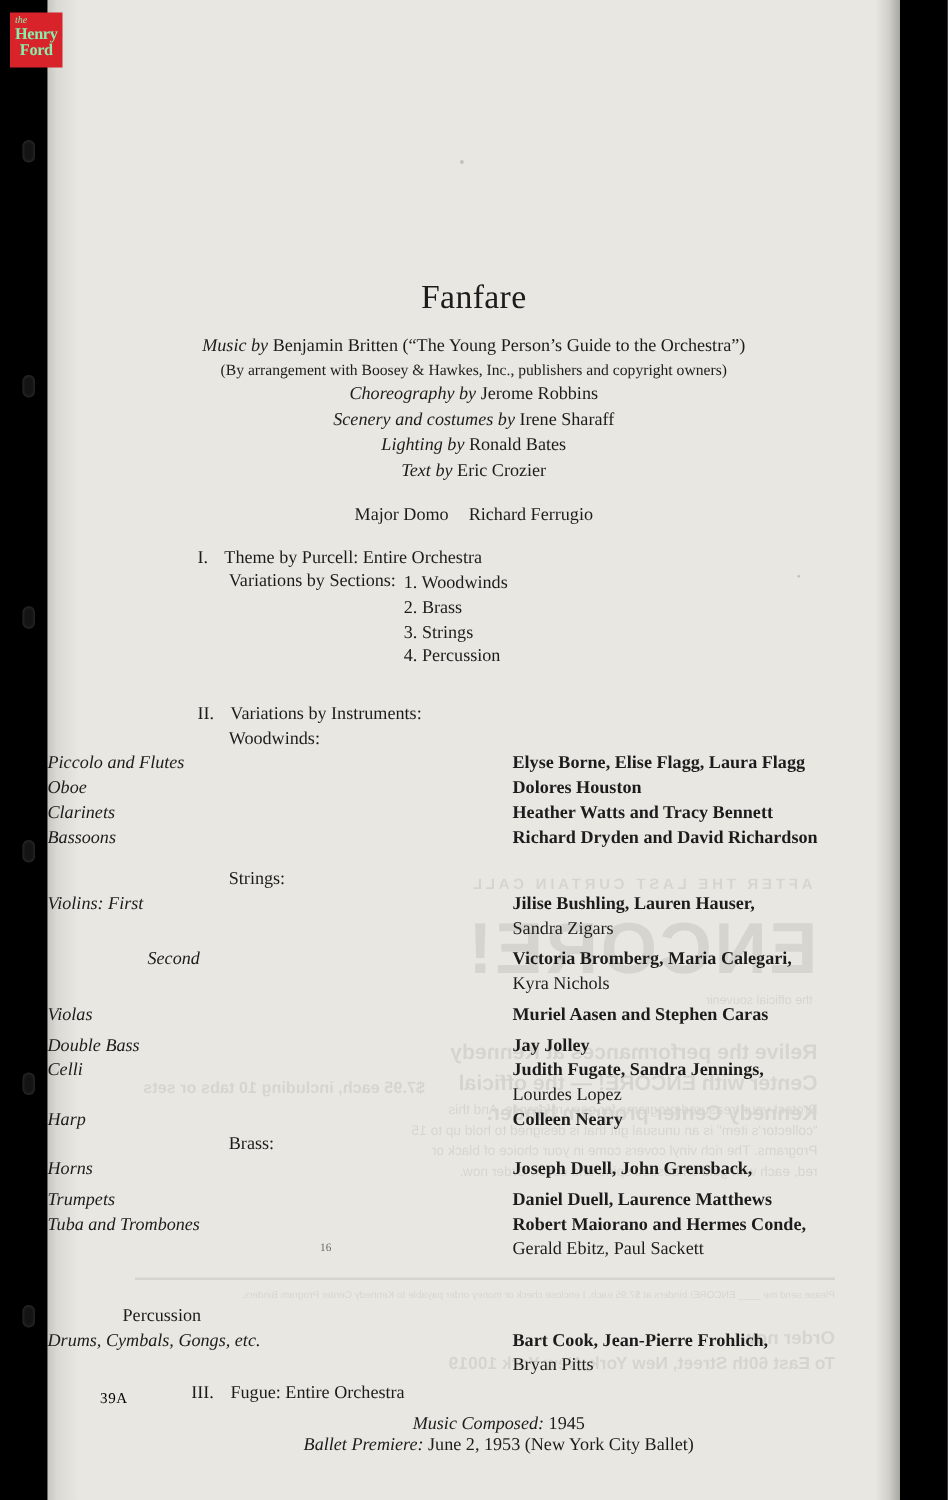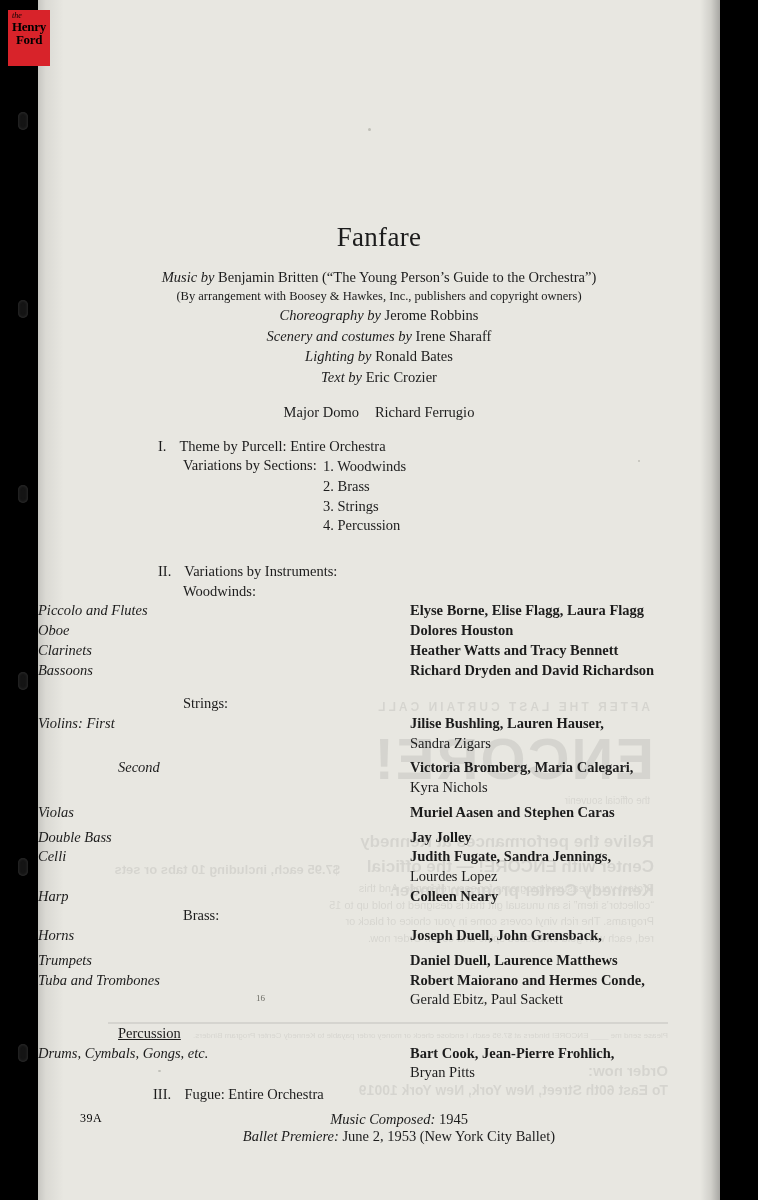--- a/index.html
+++ b/index.html
@@ -55,23 +55,23 @@
     background: #141414;
     box-shadow: inset 0 0 3px #3a3a3a;
   }
 
   
   #logo {
     position: absolute;
     left: 8px;
     top: 10px;
     width: 42px;
-    height: 56px;
+    height: 44px;
     background: #d8232a;
-    color: #000000;
+    color: #86efac;
     font-family: "Liberation Serif", serif;
     text-align: center;
     line-height: 1.0;
     padding-top: 2px;
     box-sizing: border-box;
   }
   #logo .the {
     font-size: 8px;
     display: block;
     text-align: left;
@@ -364,21 +364,21 @@
       <div class="row indent-2 two-col" style="margin-top:5px;">
         <span class="lbl">Trumpets</span>
         <span class="val">Daniel Duell, Laurence Matthews</span>
       </div>
       <div class="row indent-2 two-col">
         <span class="lbl">Tuba and Trombones</span>
         <span class="val">Robert Maiorano and Hermes Conde,</span>
         <span class="val-cont">Gerald Ebitz, Paul Sackett</span>
       </div>
 
-      <div class="row indent-1" style="margin-top:14px; padding-left:80px;text-decoration:underline;">Percussion</div>
+      <div class="row indent-1" style="margin-top:34px; padding-left:60px;">Percussion</div>
       <div class="row indent-3 two-col" style="padding-left:165px;">
         <span class="lbl">Drums, Cymbals, Gongs, etc.</span>
         <span class="val" style="margin-left:207px;">Bart Cook, Jean-Pierre Frohlich,</span>
         <span class="val-cont" style="margin-left:207px;">Bryan Pitts</span>
       </div>
     </div>
 
     <div class="sec" style="margin-top:2px;">
       <div class="row indent-0" style="padding-left:115px;">
         <span>III.</span>

